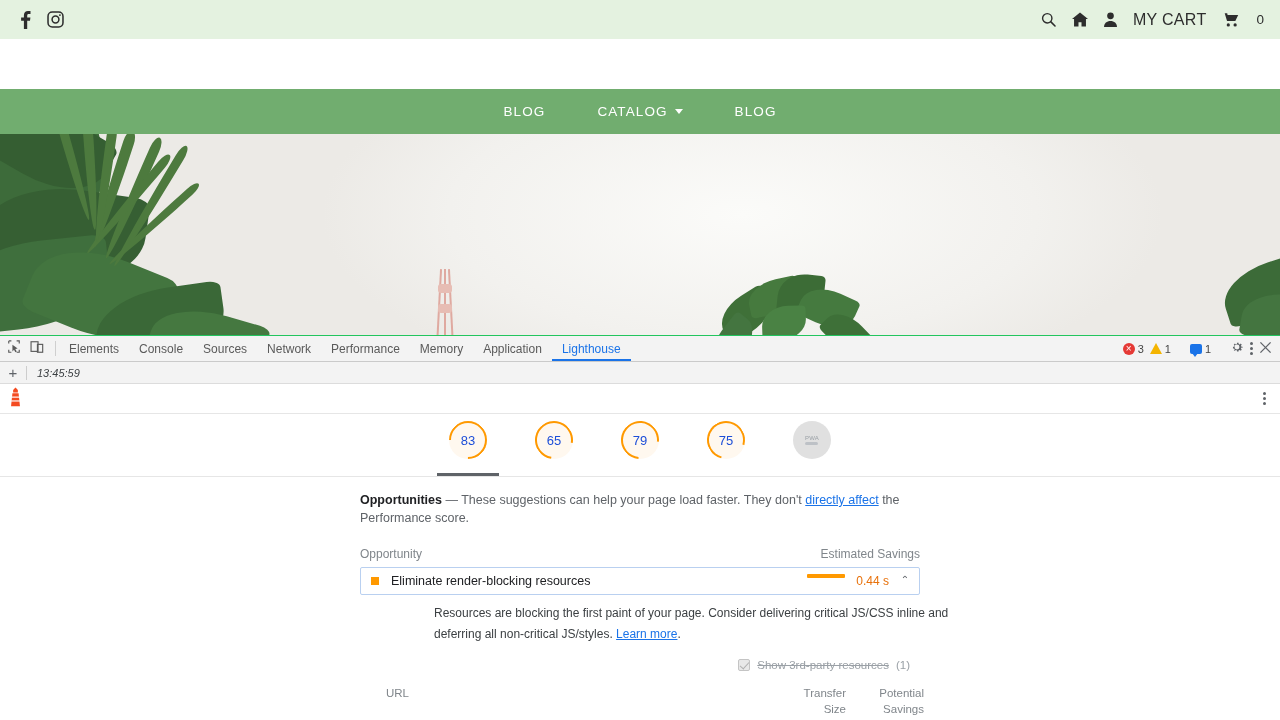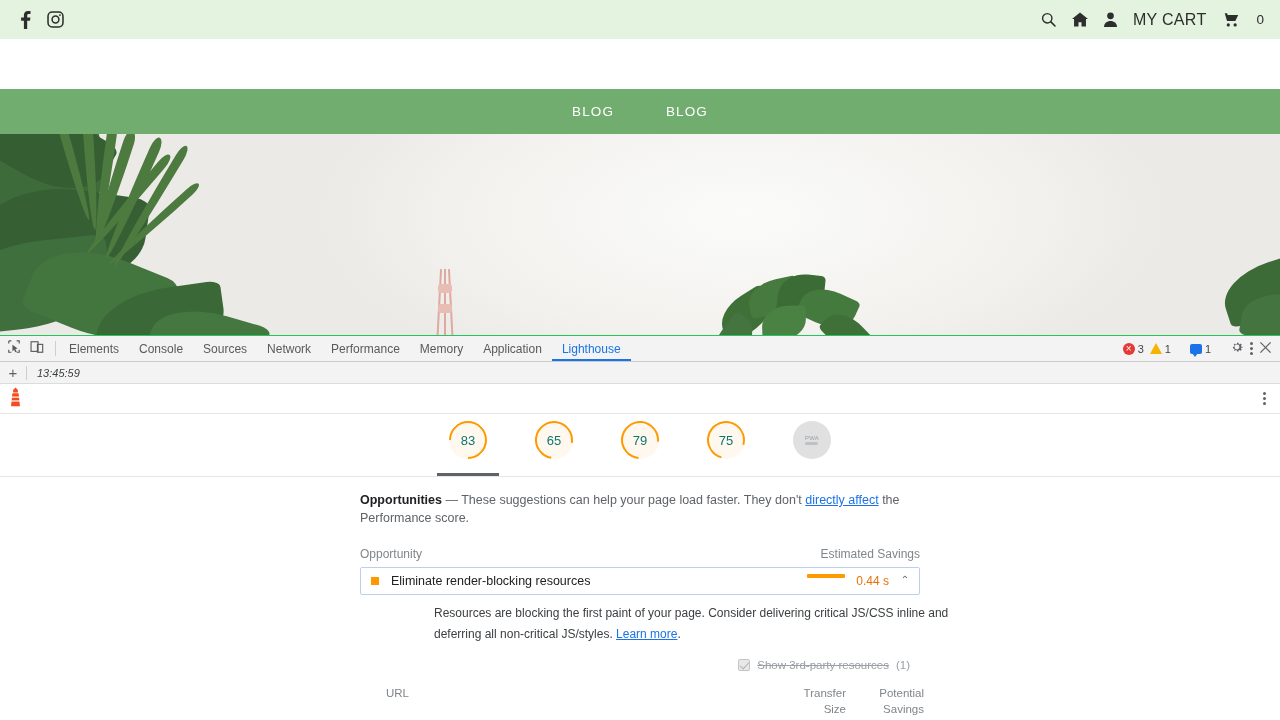--- a/index.html
+++ b/index.html
@@ -128,21 +128,21 @@
   .gauges {
     display: flex; justify-content: center; align-items: flex-end;
     gap: 24px; padding-top: 14px; height: 62px;
   }
   .gauge-wrap { display: flex; flex-direction: column; align-items: center; cursor: pointer; }
   .gauge {
     width: 38px; height: 38px; border-radius: 50%;
     display: flex; align-items: center; justify-content: center;
     font-size: 13px; position: relative;
   }
-  .gauge.orange { background: #fff8ef; color: #0f766e; }
+  .gauge.orange { background: #fff8ef; color: #1d4ed8; }
   .gauge.gray { background: #e0e0e0; color: #9aa0a6; }
   .gauge .ring {
     position: absolute; inset: 0; border-radius: 50%;
     border: 2.5px solid #f90;
   }
   .gauge .num { position: relative; z-index: 2; }
   .pwa-inner { display: flex; flex-direction: column; align-items: center; gap: 1px; }
   .pwa-label { font-size: 6px; color: #9aa0a6; letter-spacing: .2px; }
   .pwa-dash { width: 13px; height: 3px; background: #bdc1c6; border-radius: 2px; }
   .gauge-underline { width: 62px; height: 3px; background: #5f6368; margin-top: 14px; }
@@ -247,20 +247,24 @@
       </span>
       <span class="cartcount">0</span>
     </div>
   </div>
 
   <div class="whitestrip"></div>
 
   <div class="navbar">
     <div class="navitem">
       <span>BLOG</span>
+    </div>
+    <div class="navitem">
+      <span>CATALOG</span>
+      <span class="caret"></span>
     </div>
     <div class="navitem">
       <span>BLOG</span>
     </div>
   </div>
 
   <div class="hero">
     <div class="wall"></div>
 
     <div class="leaf" style="left:-40px;  top:8px;   width:150px; height:92px;  transform:rotate(-14deg); background:#3d6b3a;"></div>

